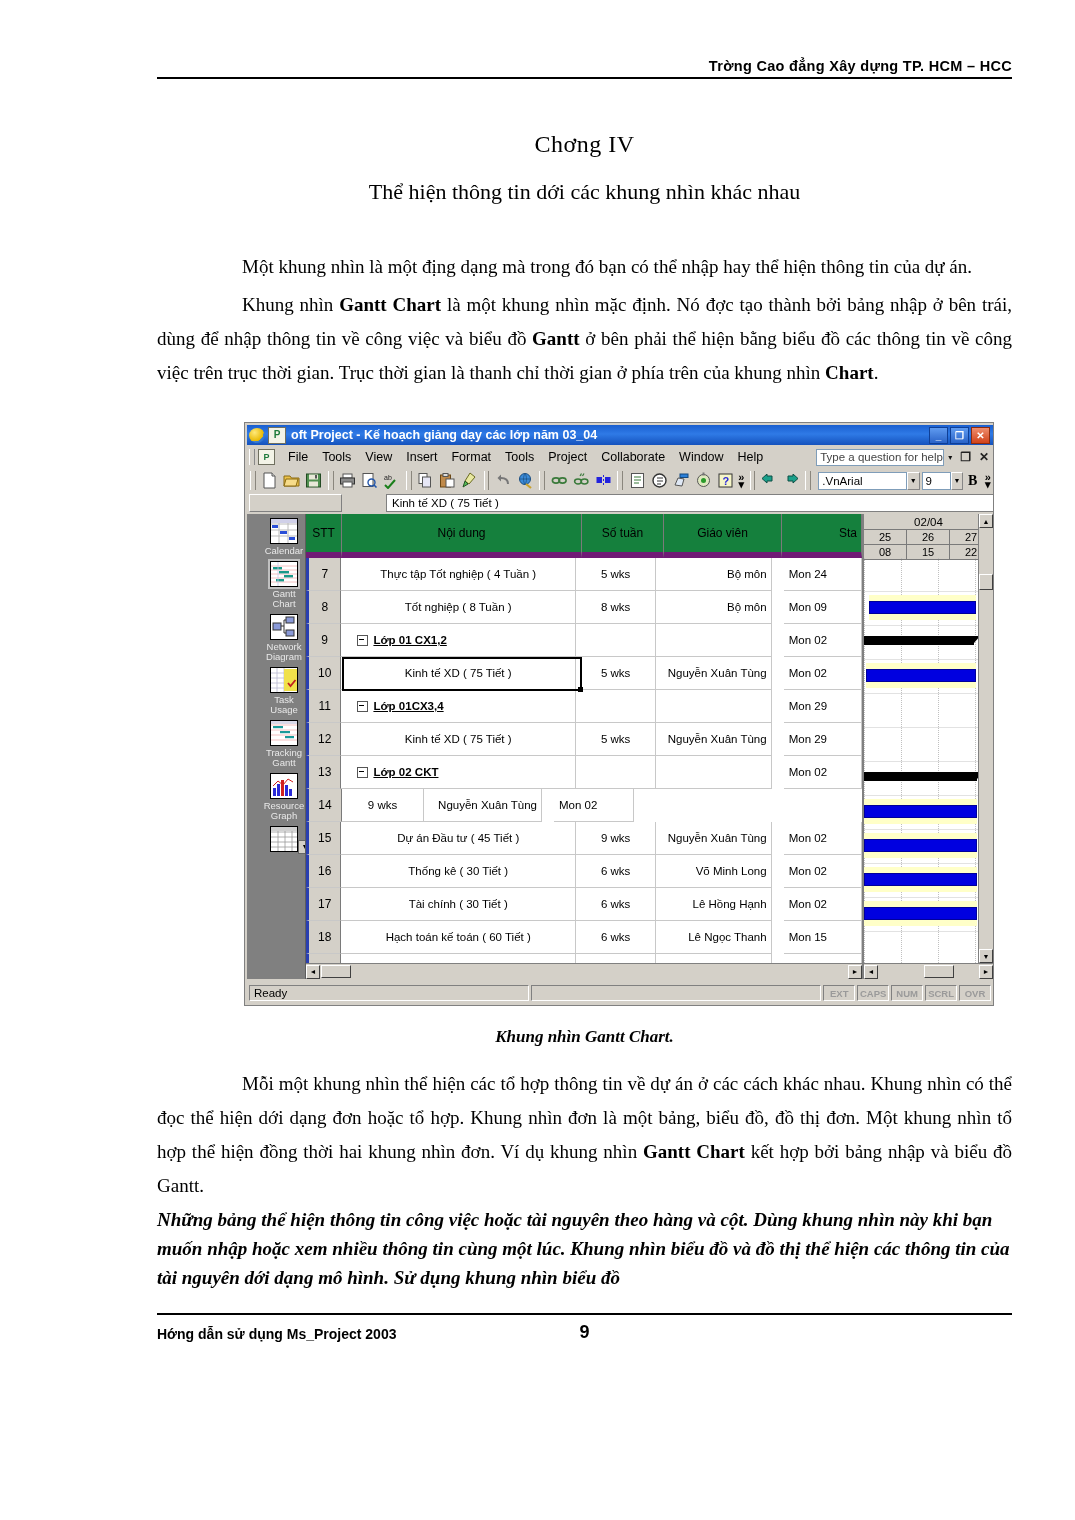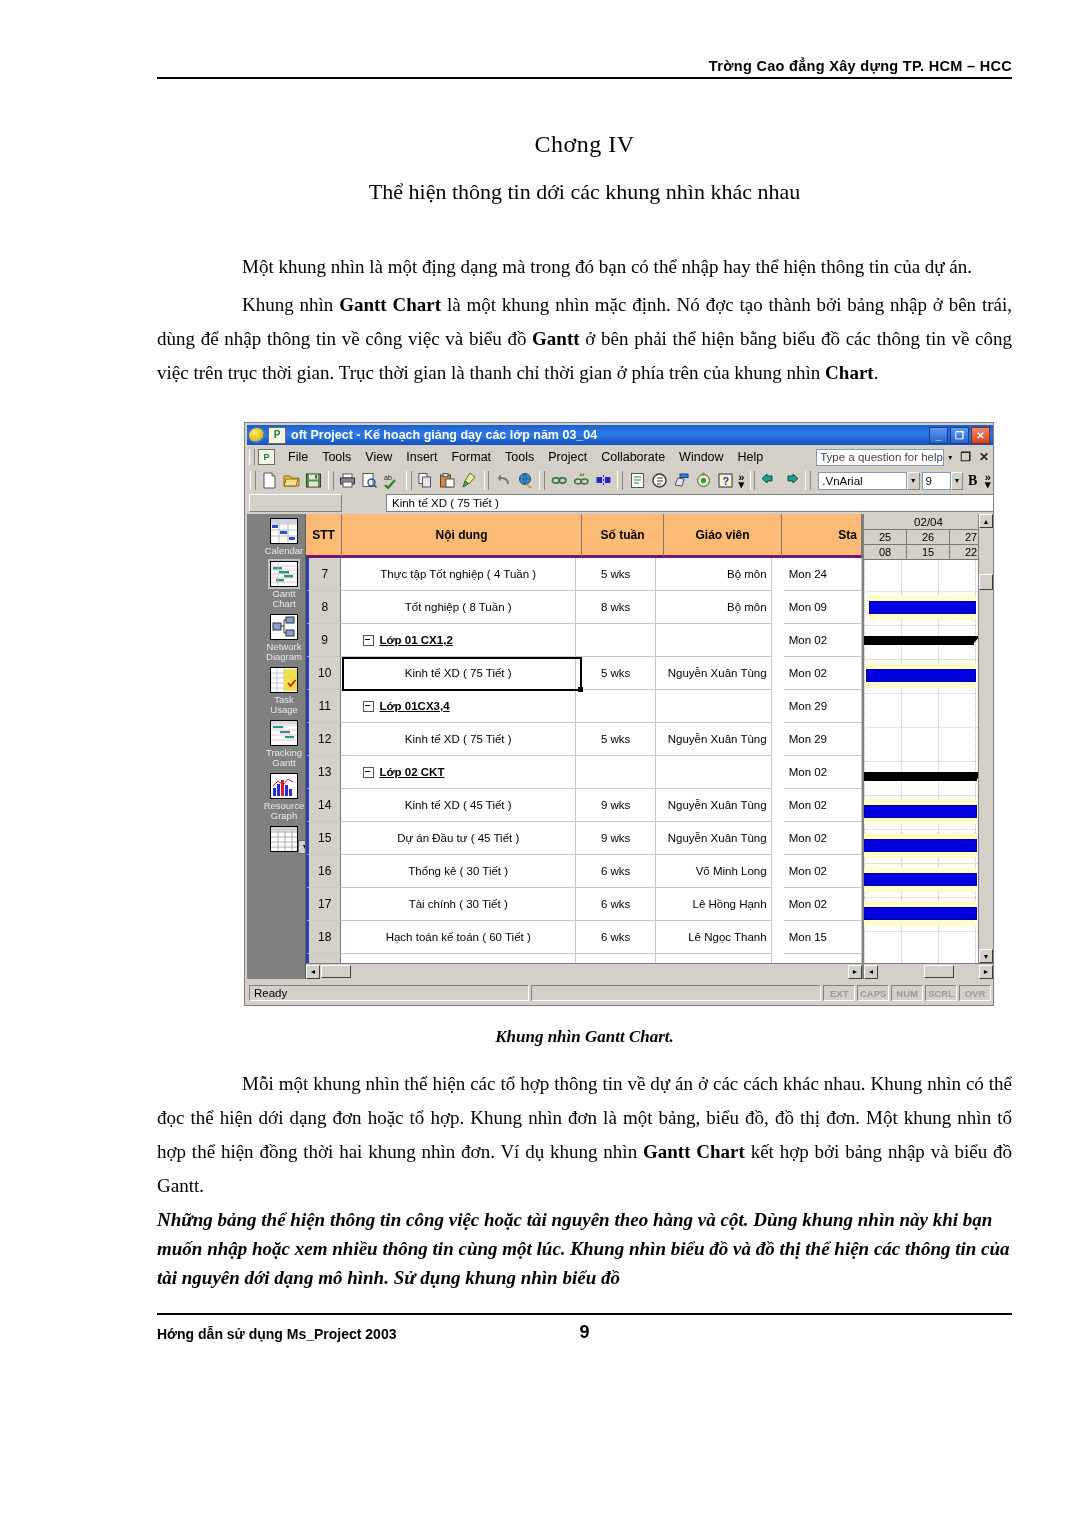--- a/index.html
+++ b/index.html
@@ -279,24 +279,24 @@
   .gridwrap {
     flex: 1 1 auto; position: relative; background: #fff;
     display: flex; overflow: hidden;
   }
   .tablepane {
     width: 556px; flex: 0 0 auto;
     position: relative; background: #fff; overflow: hidden;
   }
   .hdr-row { display: flex; height: 44px; background: #d4d0c8; }
   .hdr-cell {
-    border-right: 1px solid #7a7a7a; border-bottom: 3px solid #701a75;
+    border-right: 1px solid #7a7a7a; border-bottom: 6px solid #701a75;
     display: flex; align-items: center; justify-content: center;
-    font-size: 12px; box-sizing: border-box; background: #fdba74;
-    overflow: hidden; white-space: nowrap; font-weight: bold;
+    font-size: 12px; box-sizing: border-box; background: #15803d;
+    overflow: hidden; white-space: nowrap;
   }
   .c-stt   { width: 36px; }
   .c-noi   { width: 240px; }
   .c-tuan  { width: 82px; }
   .c-giao  { width: 118px; }
   .c-start { width: 80px; }
   .row { display: flex; height: 33px; }
   .cell {
     border-right: 1px solid #c8c8c8; border-bottom: 1px solid #c8c8c8;
     display: flex; align-items: center;
@@ -305,21 +305,21 @@
   }
   .cell.c-stt {
     background: #d4d0c8; justify-content: center;
     border-right: 1px solid #7a7a7a; border-left: 3px solid #2a3fb0;
     width: 36px; font-size: 12px;
   }
   .cell.c-noi   { justify-content: center; }
   .cell.c-tuan  { justify-content: center; }
   .cell.c-giao  { justify-content: flex-end; }
   .cell.c-start { justify-content: flex-start; padding-left: 5px; margin-left: 12px; }
-  .summary .c-noi { justify-content: flex-start; padding-left: 22px;
+  .summary .c-noi { justify-content: flex-start; padding-left: 16px;
                     font-weight: bold; text-decoration: underline; }
   .exp-box {
     display: inline-block; width: 9px; height: 9px;
     border: 1px solid #555; margin-right: 5px; position: relative;
     vertical-align: middle; flex: 0 0 auto;
   }
   .exp-box::before {
     content: ""; position: absolute; left: 1px; top: 3px;
     width: 5px; height: 1px; background: #000;
   }
@@ -825,21 +825,20 @@
                 <div class="cell c-noi">
                   <span class="exp-box"></span>
                   <span>Lớp 02 CKT</span>
                 </div>
                 <div class="cell c-tuan"></div>
                 <div class="cell c-giao"></div>
                 <div class="cell c-start">Mon 02</div>
               </div>
               <div class="row">
                 <div class="cell c-stt">14</div>
-                <div class="cell c-noi">Kinh tế XD ( 45 Tiết )</div>
                 <div class="cell c-tuan">9 wks</div>
                 <div class="cell c-giao">Nguyễn Xuân Tùng</div>
                 <div class="cell c-start">Mon 02</div>
               </div>
               <div class="row">
                 <div class="cell c-stt">15</div>
                 <div class="cell c-noi">Dự án Đầu tư ( 45 Tiết )</div>
                 <div class="cell c-tuan">9 wks</div>
                 <div class="cell c-giao">Nguyễn Xuân Tùng</div>
                 <div class="cell c-start">Mon 02</div>

